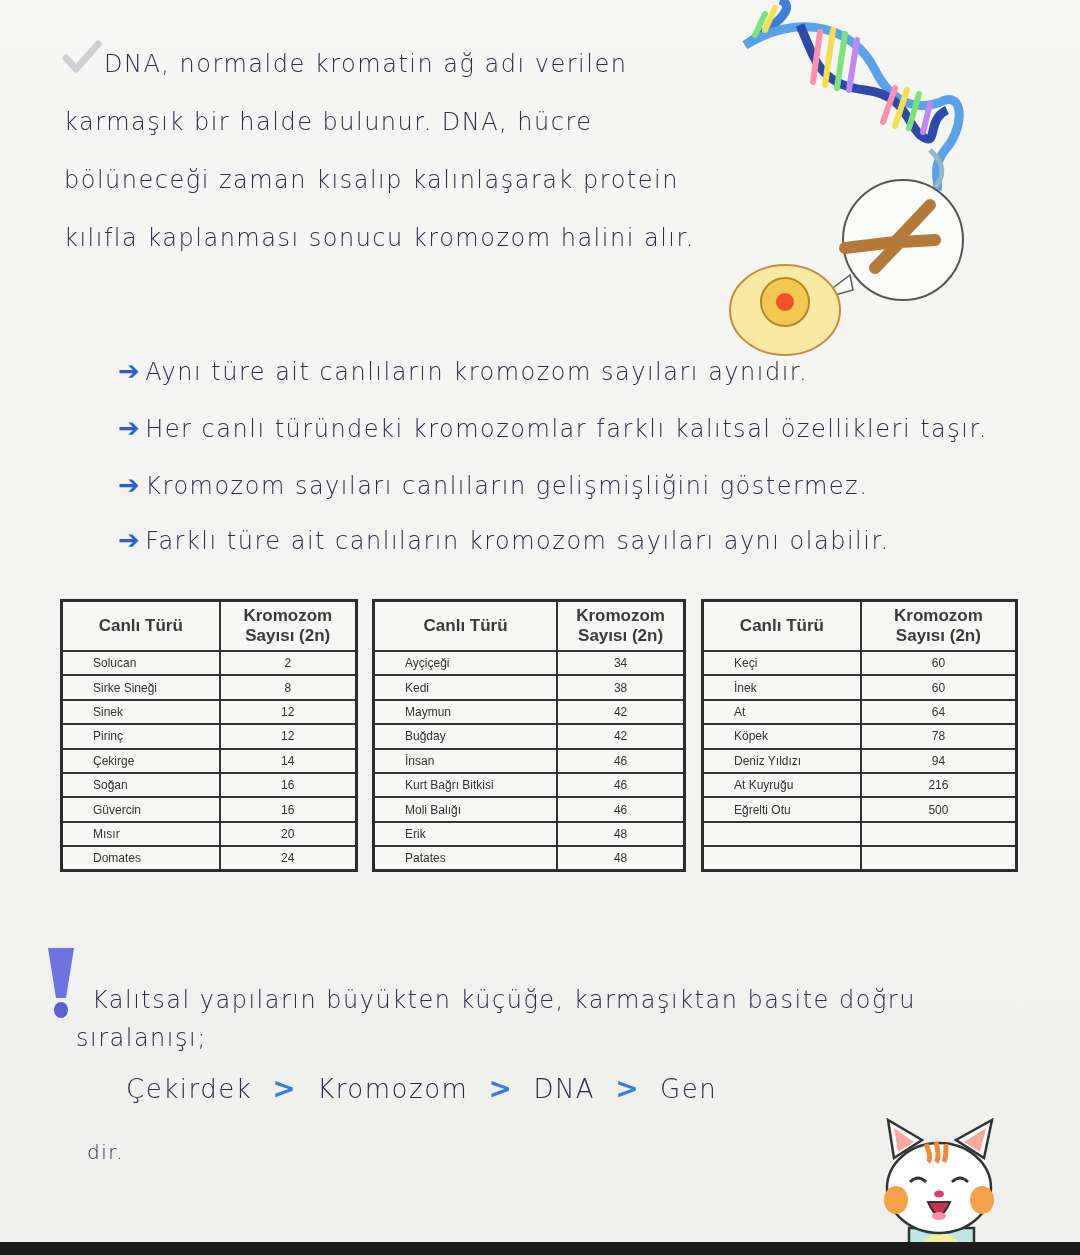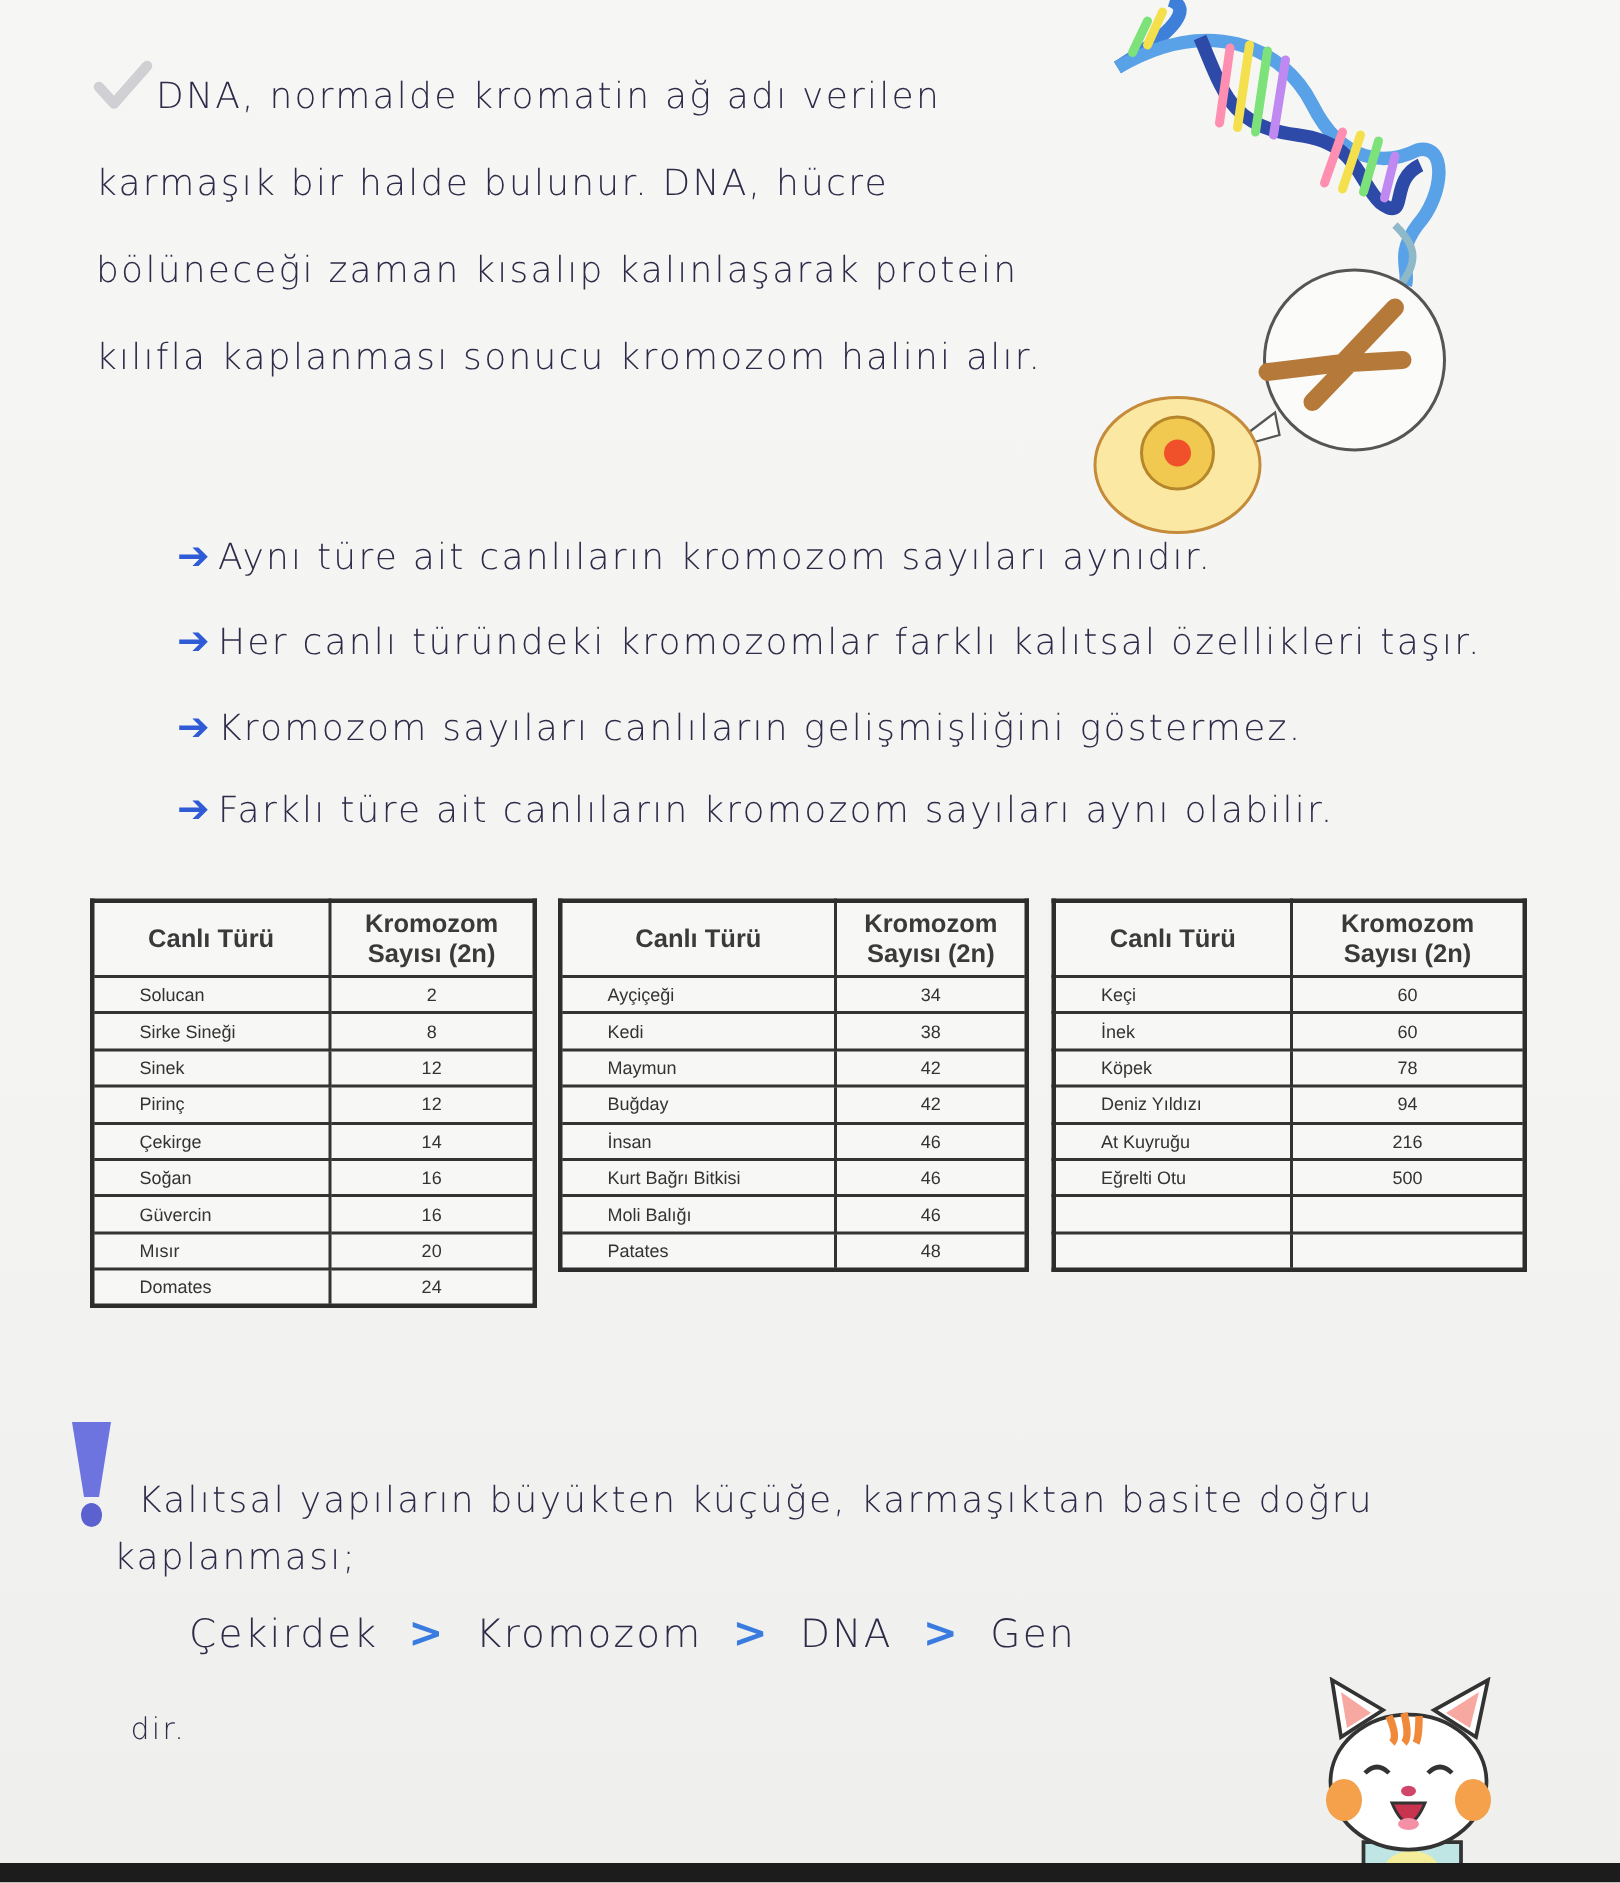--- a/index.html
+++ b/index.html
@@ -205,20 +205,24 @@
         </tr>
         <tr>
           <td>Kurt Bağrı Bitkisi</td>
           <td class="num">46</td>
         </tr>
         <tr>
           <td>Moli Balığı</td>
           <td class="num">46</td>
         </tr>
         <tr>
+          <td>Erik</td>
+          <td class="num">48</td>
+        </tr>
+        <tr>
           <td>Patates</td>
           <td class="num">48</td>
         </tr>
       </tbody>
   </table>
 
   <table class="tbl t3">
     <colgroup>
         <col class="c1">
         <col class="c2">
@@ -232,20 +236,24 @@
     <tbody id="tb3">
         <tr>
           <td>Keçi</td>
           <td class="num">60</td>
         </tr>
         <tr>
           <td>İnek</td>
           <td class="num">60</td>
         </tr>
         <tr>
+          <td>At</td>
+          <td class="num">64</td>
+        </tr>
+        <tr>
           <td>Köpek</td>
           <td class="num">78</td>
         </tr>
         <tr>
           <td>Deniz Yıldızı</td>
           <td class="num">94</td>
         </tr>
         <tr>
           <td>At Kuyruğu</td>
           <td class="num">216</td>
@@ -264,21 +272,21 @@
         </tr>
       </tbody>
   </table>
 
   <svg class="warn-icon" viewBox="0 0 34 76">
     <path d="M4 2 L30 2 L22 52 L12 52 Z" fill="#6d74e0"></path>
     <ellipse cx="17" cy="64" rx="7" ry="8" fill="#5b62d0"></ellipse>
   </svg>
 
   <div class="hand" style="left:92px; top:966px;margin-top:20px;">Kalıtsal yapıların büyükten küçüğe, karmaşıktan basite doğru</div>
-  <div class="hand" style="left:76px; top:1024px;">kaplanması;</div>
+  <div class="hand" style="left:76px; top:1024px;">sıralanışı;</div>
 
   <div class="hand seq">
     <span>Çekirdek</span><span class="gt">&gt;</span><span>Kromozom</span><span class="gt">&gt;</span><span>DNA</span><span class="gt">&gt;</span><span>Gen</span>
   </div>
 
   <div class="hand" style="left:87px; top:1140px; font-size:20px;">dir.</div>
 
   <svg class="cat-illustration" viewBox="0 0 130 130">
     <path d="M20 40 L14 2 L48 22 Z" fill="#fff" stroke="#333" stroke-width="2.5"></path>
     <path d="M24 34 L20 10 L40 24 Z" fill="#f7a8a0"></path>

